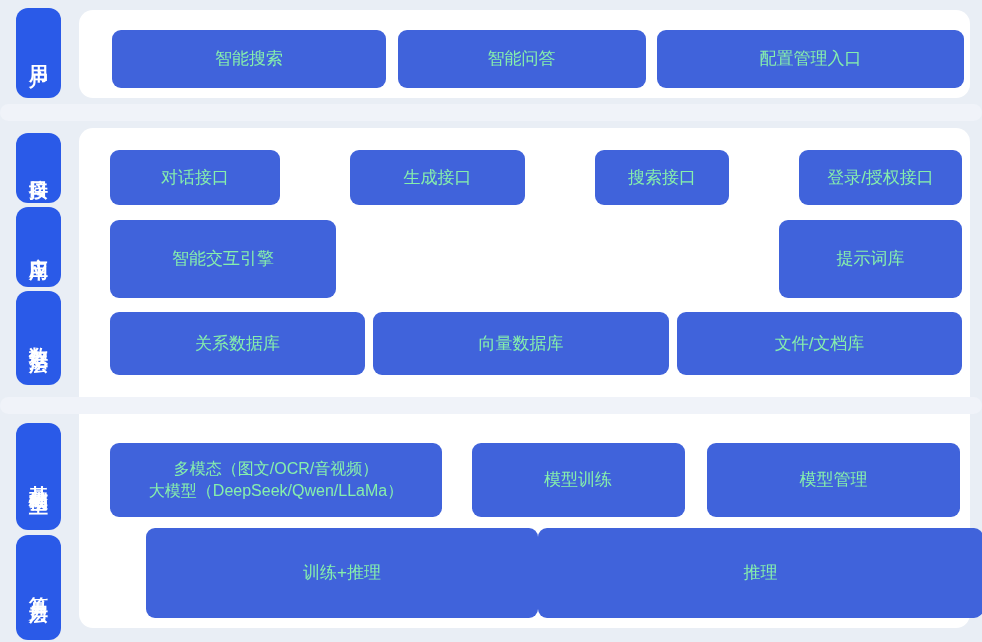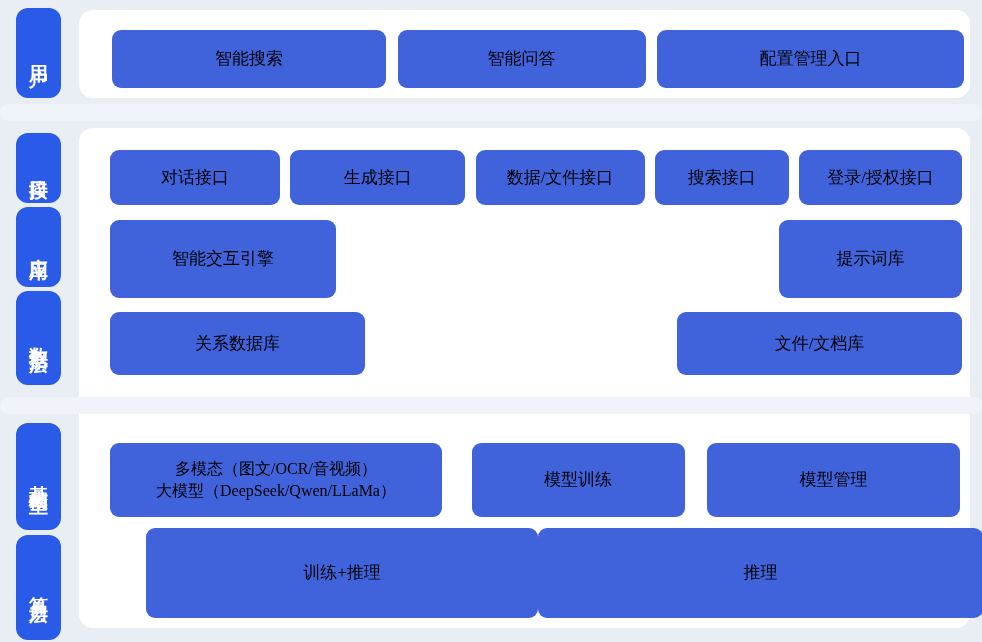--- a/index.html
+++ b/index.html
@@ -37,30 +37,29 @@
     box-sizing:border-box;
   }
   .row{
     display:flex;
     justify-content:space-between;
     align-items:stretch;
     box-sizing:border-box;
   }
   .box{
     background:#4063DB;
-    color:#000000;
+    color:#86efac;
     border-radius:9px;
     display:flex;align-items:center;justify-content:center;
     text-align:center;
     font-size:17px;
     line-height:1.4;
     white-space:pre-line;
     flex:0 0 auto;
     box-sizing:border-box;
-    font-family:Liberation Serif, serif;
   }
 </style>
 </head>
 <body>
 
 <div class="screen">
 
   <div class="vlabel" style="top:8px;height:90px;">用户</div>
 
   <div class="panel" style="top:10px;height:88px;">
@@ -74,30 +73,30 @@
   <div class="sep" style="top:104px;height:17px;"></div>
 
   <div class="vlabel" style="top:133px;height:70px;">接口</div>
   <div class="vlabel" style="top:207px;height:80px;">应用</div>
   <div class="vlabel" style="top:291px;height:94px;">数据层</div>
 
   <div class="panel" style="top:128px;height:334px;">
     <div class="row" style="margin:22px 8px 0 31px;height:55px;">
       <div class="box" style="flex-basis:170px;">对话接口</div>
       <div class="box" style="flex-basis:175px;">生成接口</div>
-      <div class="box" style="flex-basis:169px;">数据/文件接口</div>
       <div class="box" style="flex-basis:134px;border-radius:9px;">搜索接口</div>
       <div class="box" style="flex-basis:163px;">登录/授权接口</div>
     </div>
     <div class="row" style="margin:15px 8px 0 31px;height:78px;">
       <div class="box" style="flex-basis:226px;">智能交互引擎</div>
       <div class="box" style="flex-basis:183px;">提示词库</div>
     </div>
     <div class="row" style="margin:14px 8px 0 31px;height:63px;">
       <div class="box" style="flex-basis:255px;">关系数据库</div>
+      <div class="box" style="flex-basis:296px;">向量数据库</div>
       <div class="box" style="flex-basis:285px;">文件/文档库</div>
     </div>
   </div>
 
   <div class="sep" style="top:397px;height:17px;"></div>
 
   <div class="vlabel" style="top:423px;height:107px;">基础模型</div>
   <div class="vlabel" style="top:535px;height:105px;">算力层</div>
 
   <div class="panel" style="top:418px;height:210px;">

